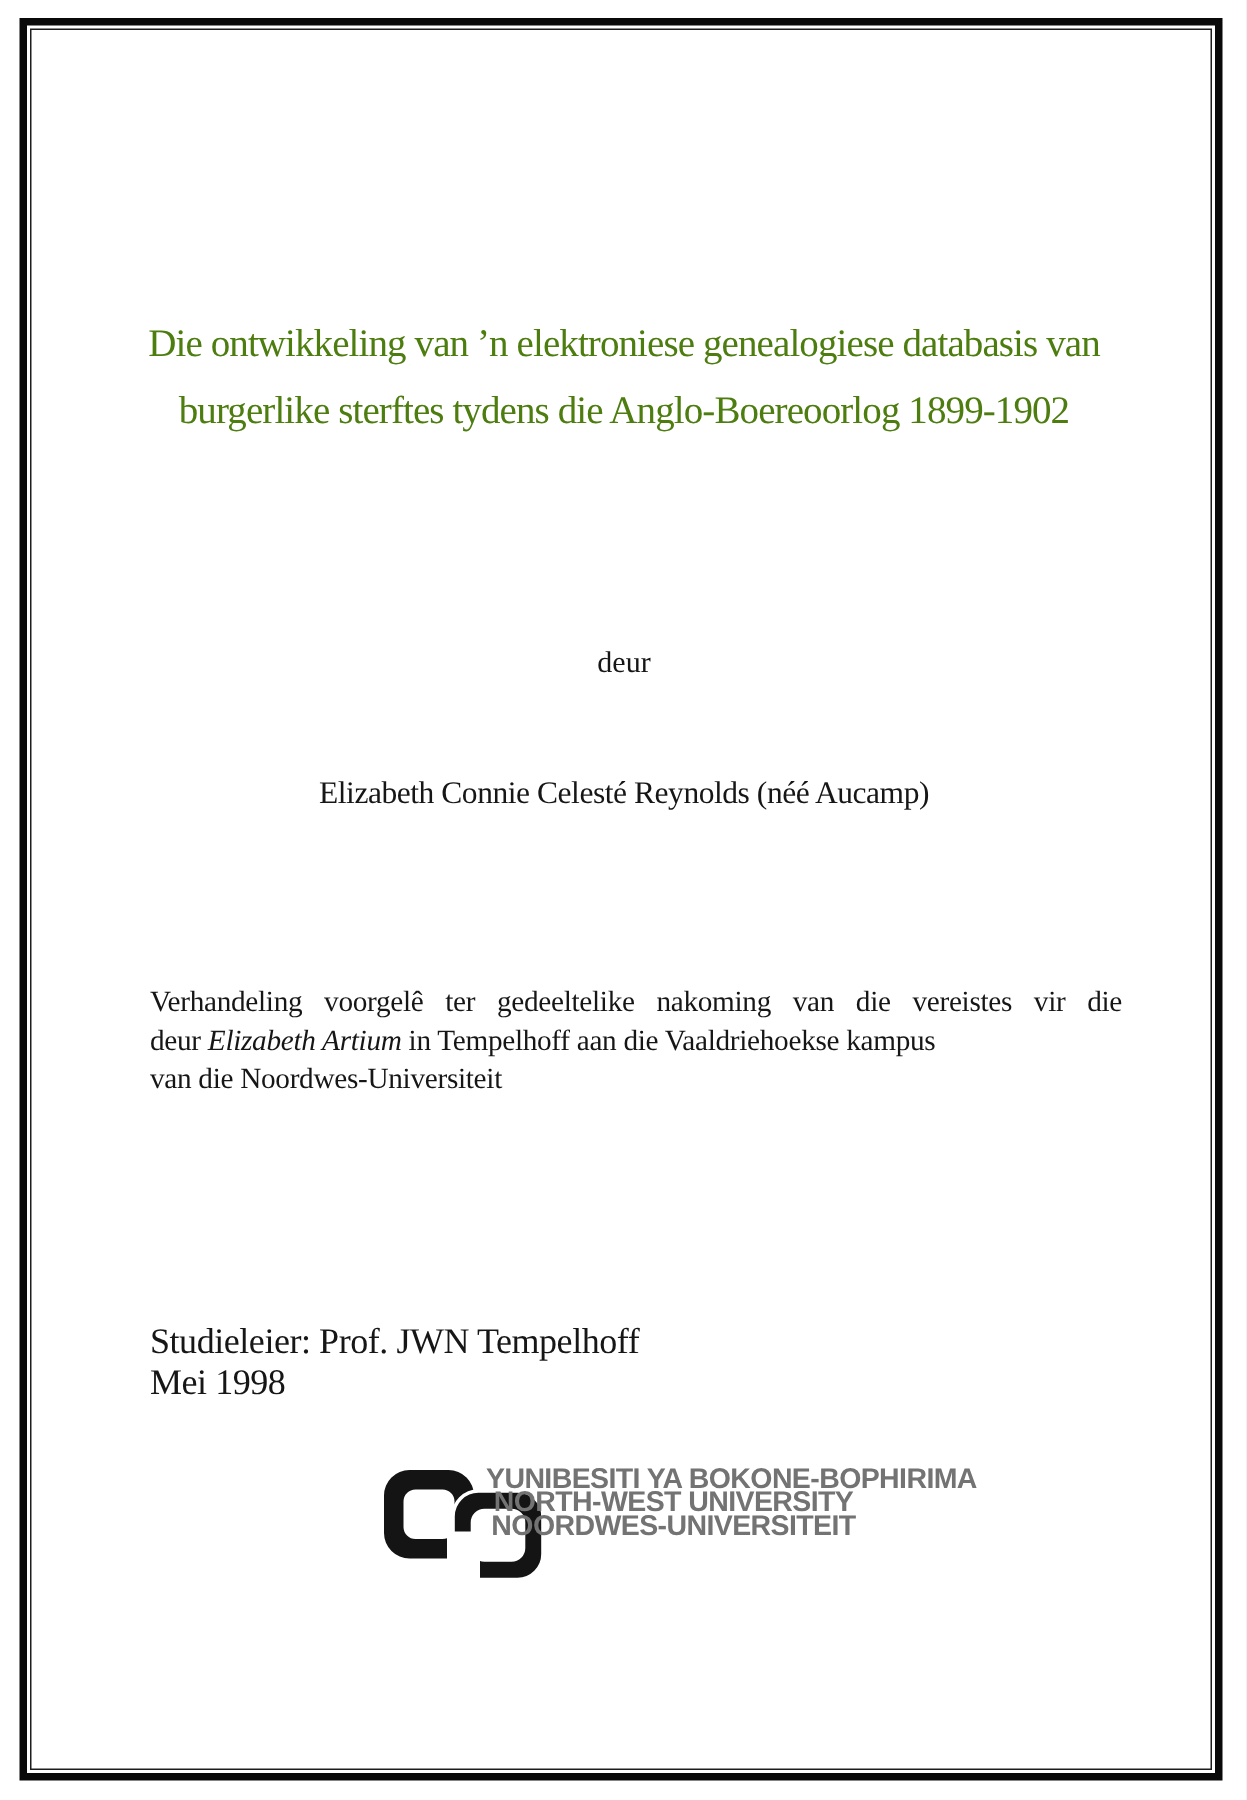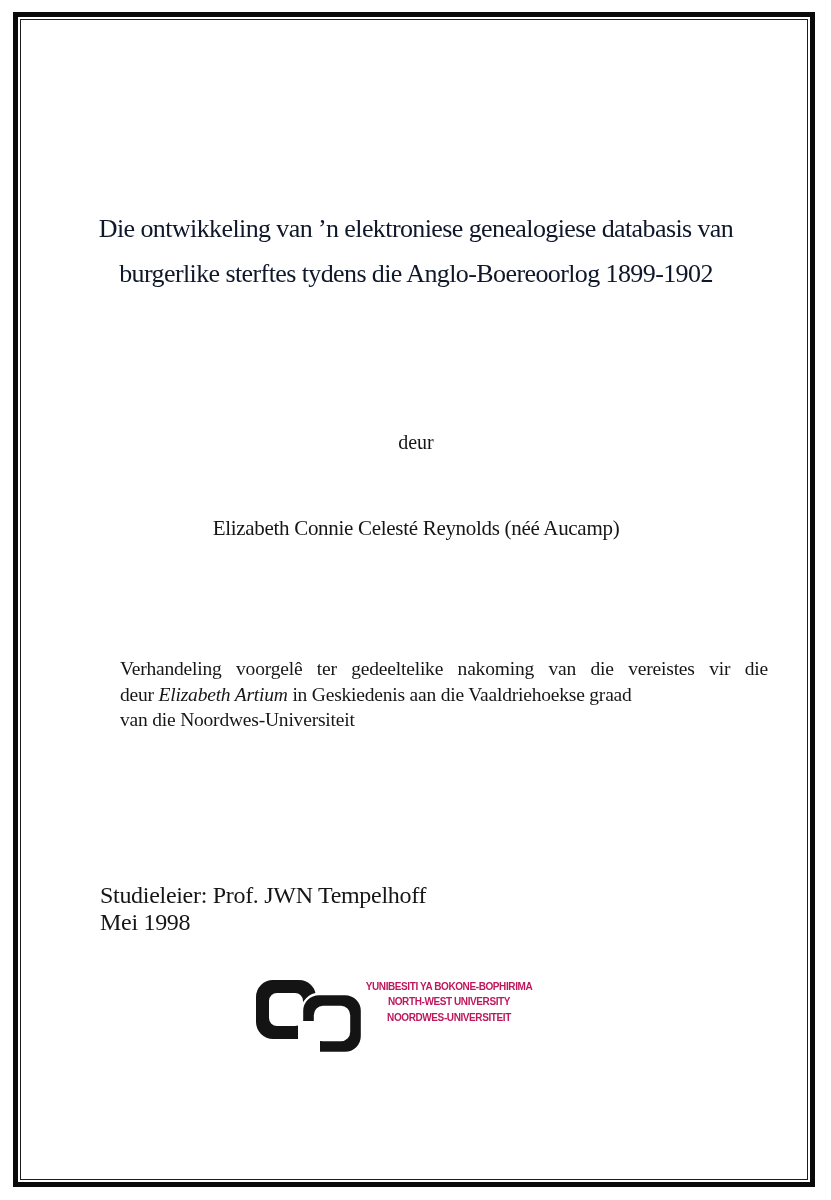--- a/index.html
+++ b/index.html
@@ -29,21 +29,21 @@
   .centered-block {
     left: 21px;
     width: 790px;
     text-align: center;
   }
   .title-block {
     top: 206px;
     font-size: 26px;
     line-height: 45px;
     letter-spacing: -0.6px;
-    color: #0f172a;
+    color: #4d7c0f;
   }
   .title-line { white-space: nowrap; }
   .byline {
     top: 430px;
     font-size: 20px;
     line-height: 24px;
   }
   .author-line {
     top: 514px;
     font-size: 21px;
@@ -51,21 +51,20 @@
     letter-spacing: -0.3px;
     white-space: nowrap;
   }
   .submission-block {
     top: 656px;
     left: 100px;
     width: 648px;
     font-size: 19.5px;
     line-height: 25.6px;
     letter-spacing: -0.2px;
-    margin-left: 20px;
   }
   .just-line {
     text-align: justify;
     text-align-last: justify;
   }
   .submission-block .it { font-style: italic; }
   .supervisor-block {
     top: 882px;
     left: 100px;
     font-size: 24px;
@@ -81,25 +80,25 @@
   .logo-mark {
     position: absolute;
     left: 0; top: 4px;
   }
   .logo-text {
     position: absolute;
     left: 68px; top: 3px;
     width: 250px;
     text-align: center;
     font-family: "Liberation Sans", sans-serif;
-    font-size: 10px;
+    font-size: 19px;
     font-weight: 700;
     letter-spacing: -0.4px;
     line-height: 15.4px;
-    color: #be185d;
+    color: #737373;
     white-space: nowrap;
   }
 </style>
 </head>
 <body>
 
 <div class="page">
 
   <div class="frame-outer">
     <div class="frame-inner"></div>
@@ -109,21 +108,21 @@
     <div class="title-line">Die ontwikkeling van ’n elektroniese genealogiese databasis van</div>
     <div class="title-line">burgerlike sterftes tydens die Anglo-Boereoorlog 1899-1902</div>
   </div>
 
   <div class="abs centered-block byline">deur</div>
 
   <div class="abs centered-block author-line">Elizabeth Connie Celesté Reynolds (néé Aucamp)</div>
 
   <div class="abs submission-block">
     <div class="just-line">Verhandeling voorgelê ter gedeeltelike nakoming van die vereistes vir die</div>
-    <div><span>deur</span> <span class="it">Elizabeth Artium</span> <span>in Geskiedenis aan die Vaaldriehoekse graad</span></div>
+    <div><span>deur</span> <span class="it">Elizabeth Artium</span> <span>in Tempelhoff aan die Vaaldriehoekse kampus</span></div>
     <div>van die Noordwes-Universiteit</div>
   </div>
 
   <div class="abs supervisor-block">
     <div>Studieleier: Prof. JWN Tempelhoff</div>
     <div>Mei 1998</div>
   </div>
 
   <div class="abs logo-row">
     <svg class="logo-mark" viewBox="0 0 106 73" width="106" height="73" xmlns="http://www.w3.org/2000/svg">

